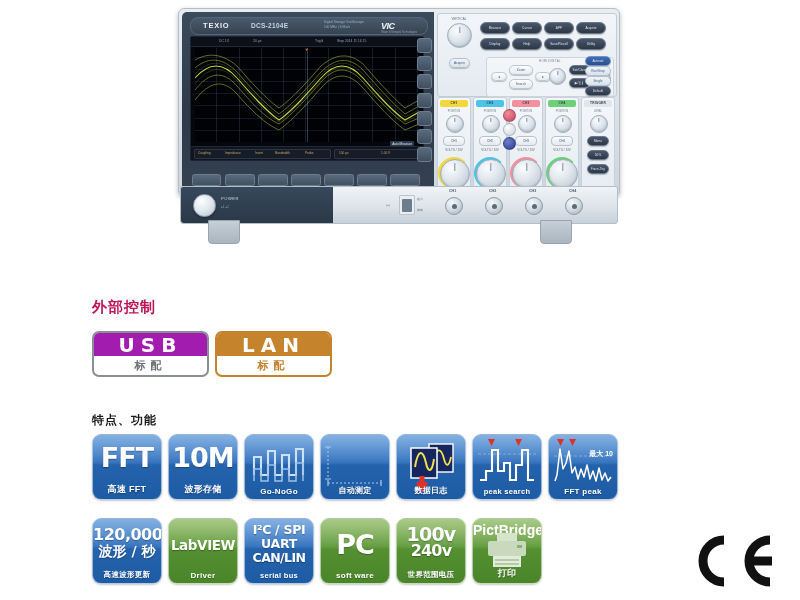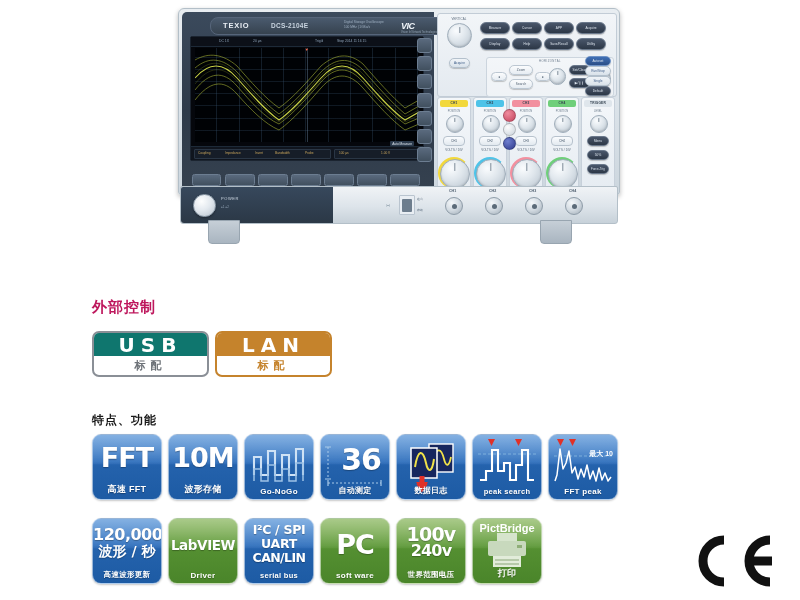--- a/index.html
+++ b/index.html
@@ -21,21 +21,21 @@
     box-shadow:0 2px 5px rgba(0,0,0,.28);
   }
   .scope-leftpanel{
     position:absolute;left:3px;top:3px;width:252px;height:179px;
     background:linear-gradient(180deg,#3b4a5c 0%,#2e3a4a 55%,#35414f 100%);
     border-radius:5px 0 0 3px;
   }
   .brandbar{
     position:absolute;left:8px;top:5px;width:236px;height:16px;
     background:linear-gradient(180deg,#4a5a6e 0%,#36424f 100%);
-    border-radius:8px;border:1px solid #56657a;margin-left:20px;
+    border-radius:8px;border:1px solid #56657a;
   }
   .brand-texio{
     position:absolute;left:12px;top:3px;font-size:7.5px;font-weight:bold;
     color:#e9eef4;letter-spacing:.8px;
   }
   .brand-model{
     position:absolute;left:60px;top:3.5px;font-size:6.5px;font-weight:bold;
     color:#c9d4e0;letter-spacing:.3px;
   }
   .brand-sub{
@@ -192,21 +192,21 @@
     display:flex;align-items:center;justify-content:center;
     font-size:20px;font-weight:bold;color:#ffffff;letter-spacing:6px;
     font-family:"DejaVu Sans",sans-serif;
   }
   .badge-bot{
     position:absolute;left:0;top:23px;width:100%;height:19px;
     display:flex;align-items:center;justify-content:center;
     font-size:11px;font-weight:bold;letter-spacing:5px;
   }
   .badge.usb{border:2px solid #8a8f96;}
-  .badge.usb .badge-top{background:#0f766e;}
+  .badge.usb .badge-top{background:#a21caf;}
   .badge.usb .badge-bot{color:#6d7278;}
   .badge.lan{border:2px solid #c5832c;}
   .badge.lan .badge-top{background:#c5832c;}
   .badge.lan .badge-bot{color:#c5832c;}
 
   
   .icons{position:absolute;left:92px;top:434px;}
   .irow{position:absolute;left:0;display:flex;gap:6px;}
   .irow.r1{top:0;}
   .irow.r2{top:84px;}
@@ -577,21 +577,20 @@
             <line x1="7" y1="12" x2="7" y2="44"></line>
             <line x1="7" y1="48" x2="60" y2="48"></line>
           </g>
           <g stroke="#a8c9e8" stroke-width="1.2">
             <line x1="4" y1="12" x2="10" y2="12"></line>
               <line x1="4" y1="44" x2="10" y2="44"></line>
             <line x1="7" y1="45" x2="7" y2="51"></line>
               <line x1="60" y1="45" x2="60" y2="51"></line>
           </g>
         </svg>
-        <div class="big" style="top:10px;font-size:30px;letter-spacing:-1px;padding-left:6px">36</div>
         <div class="cap sm">自动测定</div>
       </div>
 
       <div class="ic blue">
         <div class="gloss"></div>
         <svg width="68" height="64" viewBox="0 0 68 64">
           <rect x="32" y="9" width="24" height="28" fill="#16265e" stroke="#ffffff" stroke-width="1.4"></rect>
           <path d="M36,27 C39,12 44,12 47,24 C49,32 52,32 54,22" fill="none" stroke="#f0e14a" stroke-width="1.8"></path>
           <rect x="14" y="13" width="26" height="30" fill="#16265e" stroke="#ffffff" stroke-width="1.5"></rect>
           <path d="M18,32 C21,14 26,14 29,28 C31,38 35,38 37,24" fill="none" stroke="#f0e14a" stroke-width="2"></path>
@@ -658,21 +657,21 @@
 
       <div class="ic green">
         <div class="gloss"></div>
         <div class="big" style="top:6px;font-size:19px;letter-spacing:-.8px">100v</div>
         <div class="big" style="top:24px;font-size:16px;letter-spacing:-.8px">240v</div>
         <div class="cap xs">世界范围电压</div>
       </div>
 
       <div class="ic green">
         <div class="gloss"></div>
-        <div class="toptag" style="font-size:11px">PictBridge</div>
+        <div class="toptag" style="font-size:14px">PictBridge</div>
         <svg width="68" height="64" viewBox="0 0 68 64">
           <rect x="24" y="14" width="20" height="8" fill="#d6e4cc"></rect>
           <rect x="15" y="22" width="38" height="15" rx="2" fill="#c8d9bd"></rect>
           <rect x="20" y="37" width="28" height="11" fill="#e2ecda"></rect>
           <rect x="22" y="40" width="24" height="2" fill="#b6c9a9"></rect>
           <rect x="22" y="44" width="24" height="2" fill="#b6c9a9"></rect>
           <rect x="44" y="26" width="5" height="3" fill="#8fae78"></rect>
         </svg>
         <div class="cap">打印</div>
       </div>

